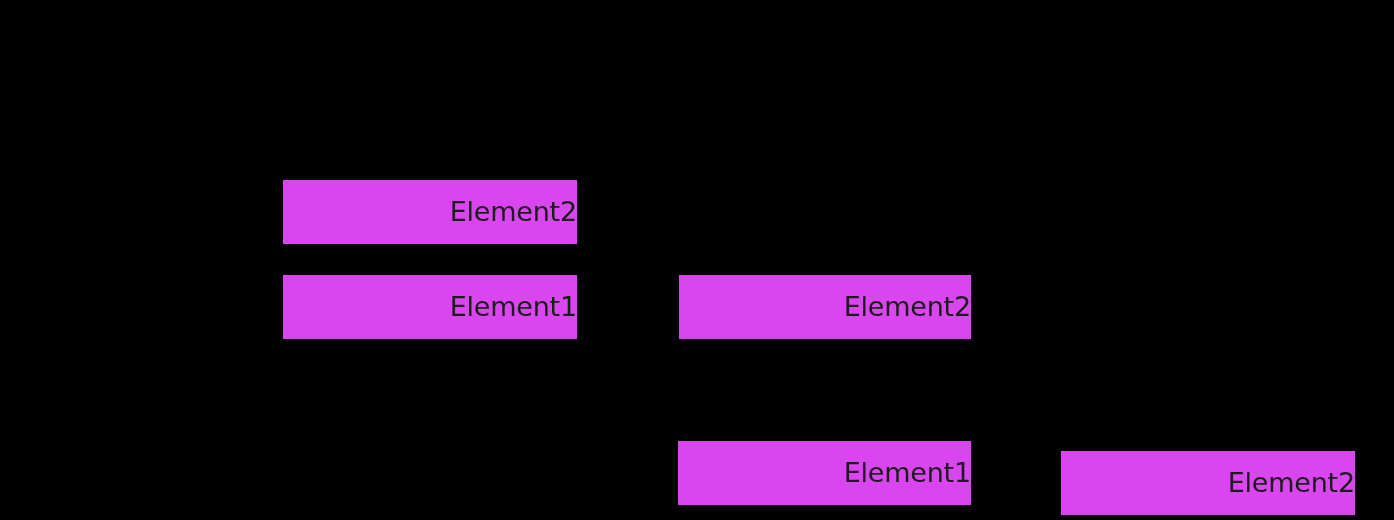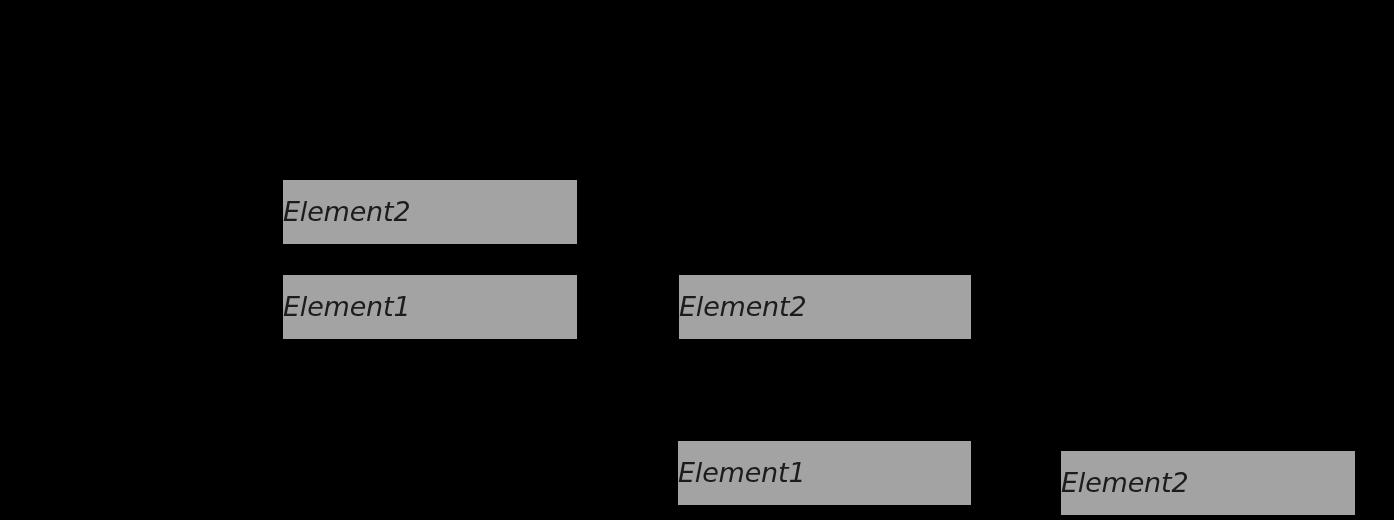--- a/index.html
+++ b/index.html
@@ -10,27 +10,26 @@
   #screen {
     position: relative;
     width: 1394px;
     height: 520px;
     background: #000000;
     overflow: hidden;
     font-family: "DejaVu Sans", sans-serif;
   }
   .element-box {
     position: absolute;
-    background: #a3a3a3;
+    background: #d946ef;
     display: flex;
     align-items: center;
-    justify-content: flex-start;
+    justify-content: flex-end;
     box-sizing: border-box;
     overflow: hidden;
-    font-style: italic;
   }
   .element-label {
     color: #1c1c1c;
     font-family: "DejaVu Sans", sans-serif;
     font-size: 27px;
     font-weight: 400;
     letter-spacing: -0.2px;
     line-height: 1;
     white-space: nowrap;
     position: relative;

